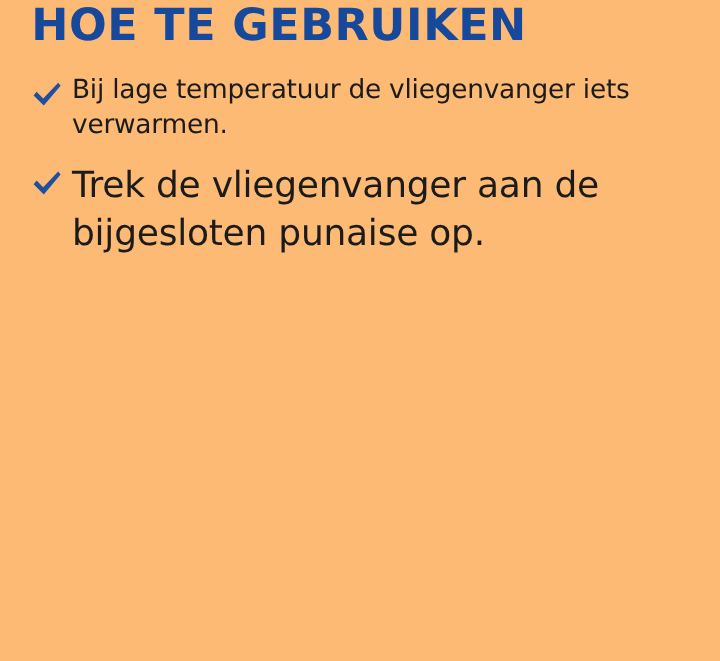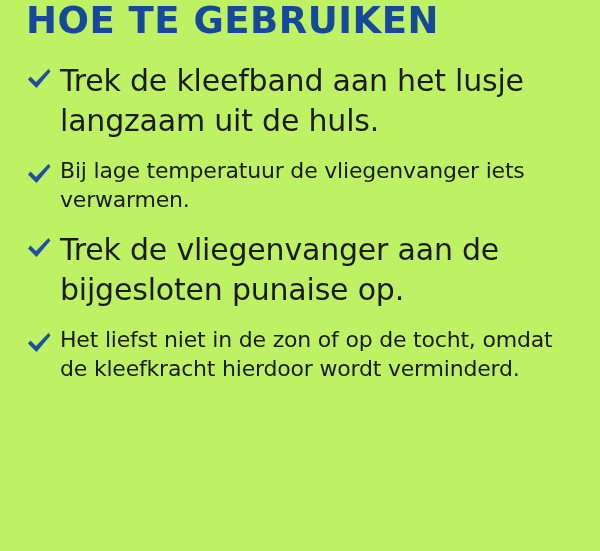--- a/index.html
+++ b/index.html
@@ -13,21 +13,21 @@
     font-family: "Liberation Sans", sans-serif;
     overflow: hidden;
   }
 
   .panel {
     position: relative;
     width: 600px;
     height: 551px;
     box-sizing: border-box;
     padding: 0 18px 0 26px;
-    background: #bef264;
+    background: #fdba74;
   }
 
   .heading {
     font-family: "DejaVu Sans", sans-serif;
     font-weight: bold;
     font-size: 37px;
     letter-spacing: 0.5px;
     color: #16489b;
     line-height: 1.0;
     margin: 0;
@@ -78,50 +78,34 @@
 </style>
 </head>
 <body>
 
 <div class="panel">
 
   <h1 class="heading">HOE TE GEBRUIKEN</h1>
 
   <ul class="list">
 
-    <li class="list-item">
-      <span class="check-icon">
-        <svg viewBox="0 0 26 26" aria-hidden="true">
-          <path d="M2 12.5 L4.5 9.5 L10 15 L22.5 2 L24.5 4.5 L10.5 21 Z" fill="currentColor"></path>
-        </svg>
-      </span>
-      <span class="item-text block-1">Trek de kleefband aan het lusje langzaam uit de huls.</span>
-    </li>
 
     <li class="list-item">
       <span class="check-icon">
         <svg viewBox="0 0 26 26" aria-hidden="true">
           <path d="M2 12.5 L4.5 9.5 L10 15 L22.5 2 L24.5 4.5 L10.5 21 Z" fill="currentColor"></path>
         </svg>
       </span>
       <span class="item-text block-2">Bij lage temperatuur de vliegenvanger iets verwarmen.</span>
     </li>
 
     <li class="list-item">
       <span class="check-icon">
         <svg viewBox="0 0 26 26" aria-hidden="true">
           <path d="M2 12.5 L4.5 9.5 L10 15 L22.5 2 L24.5 4.5 L10.5 21 Z" fill="currentColor"></path>
         </svg>
       </span>
       <span class="item-text block-3">Trek de vliegenvanger aan de bijgesloten punaise op.</span>
     </li>
 
-    <li class="list-item">
-      <span class="check-icon">
-        <svg viewBox="0 0 26 26" aria-hidden="true">
-          <path d="M2 12.5 L4.5 9.5 L10 15 L22.5 2 L24.5 4.5 L10.5 21 Z" fill="currentColor"></path>
-        </svg>
-      </span>
-      <span class="item-text block-4">Het liefst niet in de zon of op de tocht, omdat de kleefkracht hierdoor wordt verminderd.</span>
-    </li>
 
   </ul>
 </div>
 
 </body></html>

